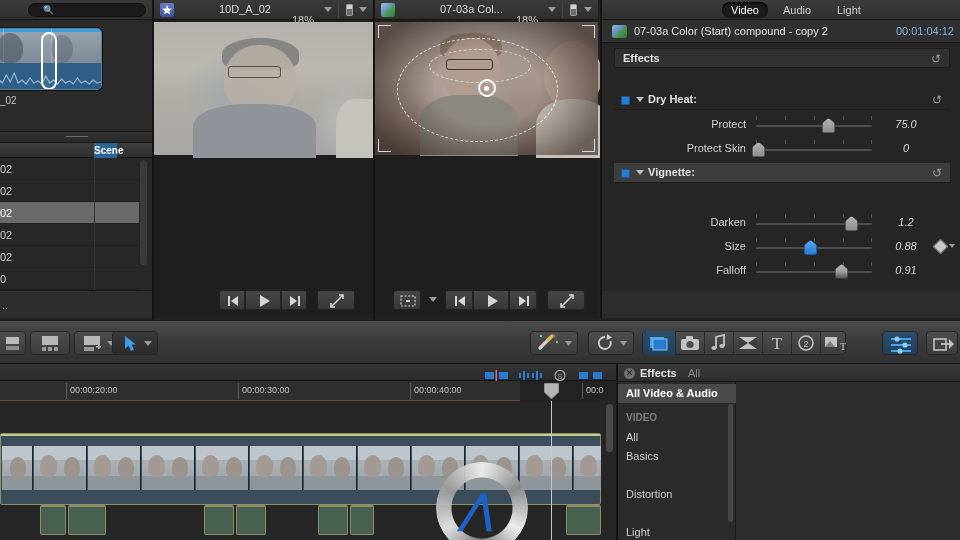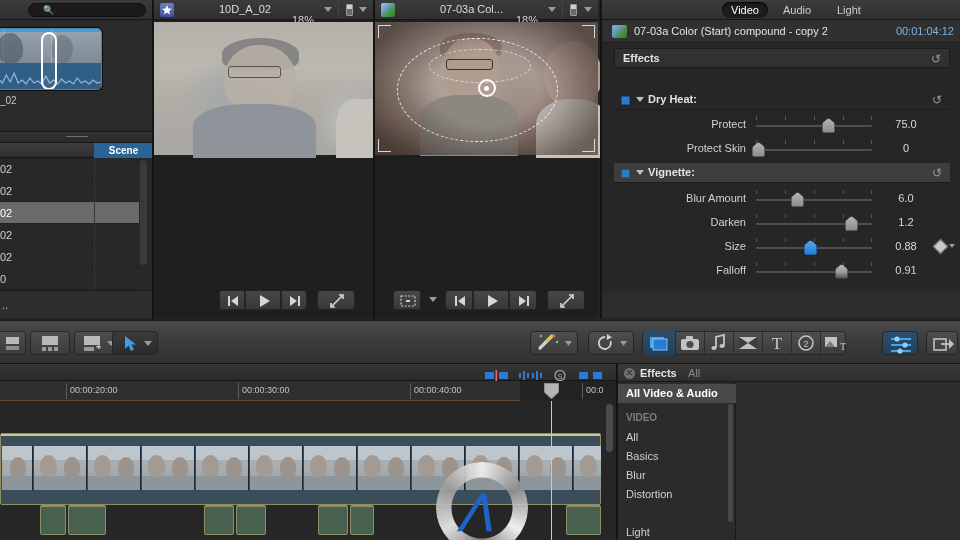--- a/index.html
+++ b/index.html
@@ -40,21 +40,21 @@
   #fs-label { position:absolute; left:0; top:74px; font-size:10px; color:#c6c6c6; }
 
   #browser-split { position:absolute; left:0; top:131px; width:152px; height:12px;
      background:linear-gradient(#333,#2a2a2a); border-top:1px solid #181818;
      border-bottom:1px solid #181818; }
   #browser-split .grip { position:absolute; left:66px; top:4px; width:22px; height:2px;
      border-top:1px solid #6d6d6d; }
 
   #list-header { position:absolute; left:0; top:143px; width:152px; height:15px;
      background:linear-gradient(#3d3d3d,#2f2f2f); border-bottom:1px solid #161616;}
-  #col-scene { position:absolute; left:94px; top:0; width:59px; height:15px;
+  #col-scene { position:absolute; left:94px; top:0; width:23px; height:15px;
      background:#2a6496; color:#fff; font-size:10px; font-weight:bold;
      text-align:center; line-height:15px; }
   #list-rows { position:absolute; left:0; top:158px; width:152px; height:132px; background:#282828; }
   .lrow { position:absolute; left:0; width:139px; height:22px; font-size:11px;
      color:#cfcfcf; line-height:22px; border-bottom:1px solid #222; }
   .lrow.sel { background:#6a6a6a; color:#fff; }
   .lrow .colsep { position:absolute; left:94px; top:0; width:1px; height:22px; background:#363636; }
   #list-scroll { position:absolute; left:140px; top:160px; width:7px; height:105px;
      background:#3a3a3a; border-radius:4px; }
   #list-bottom { position:absolute; left:0; top:290px; width:152px; height:28px;
@@ -243,21 +243,21 @@
      font-size:11px; color:#d2d2d2; }
   .ptrack { position:absolute; left:142px; top:12px; width:116px; height:2px;
      background:#4e4e4e; border-radius:1px; }
   .pticks { position:absolute; left:142px; top:3px; width:116px; height:5px; }
   .pticks i { position:absolute; top:0; width:1px; height:4px; background:#555; }
   .pknob { position:absolute; top:5px; width:13px; height:15px;
      background:linear-gradient(#b3b3b3,#8e8e8e); border:1px solid #5c5c5c;
      border-radius:1px 1px 2px 2px; clip-path:polygon(50% 0,100% 36%,100% 100%,0 100%,0 36%); }
   .pknob.blue { background:linear-gradient(#54a8ee,#2b7bd4); border-color:#1d5fa8; }
   .pval { position:absolute; left:268px; top:5px; width:48px; text-align:center;
-     font-size:11px; color:#dadada; }
+     font-size:11px; color:#dadada;font-style:italic; }
   .kf { position:absolute; left:320px; top:5px; width:15px; height:15px; }
   .kf .d { position:absolute; left:1px; top:1px; width:11px; height:11px;
      background:#c9c9c9; transform:rotate(45deg); border:1px solid #6a6a6a; }
   .kf .c { position:absolute; right:-6px; top:4px; width:0;height:0;
      border-left:3px solid transparent;border-right:3px solid transparent;border-top:4px solid #9a9a9a;}
   #insp-fade { position:absolute; left:12px; top:272px; width:336px; height:16px;
      background:linear-gradient(rgba(38,38,38,0),#262626 70%); }
 </style>
 </head>
 <body>
@@ -479,33 +479,20 @@
       <span class="pval">0</span>
     </div>
 
     <div class="grouphdr hl" style="top:163px;">
       <span class="gchk"></span>
       <span class="gtri"></span>
       <span class="gname">Vignette:</span>
       <span class="reset">↺</span>
     </div>
 
-    <div class="prow" style="top:187px;">
-      <span class="plabel">Blur Amount</span>
-      <span class="pticks">
-          <i style="left:0"></i>
-          <i style="left:29px"></i>
-          <i style="left:58px"></i>
-          <i style="left:87px"></i>
-          <i style="left:115px"></i>
-        </span>
-      <span class="ptrack"></span>
-      <span class="pknob" style="left:177px;"></span>
-      <span class="pval">6.0</span>
-    </div>
 
     <div class="prow" style="top:211px;">
       <span class="plabel">Darken</span>
       <span class="pticks">
           <i style="left:0"></i>
           <i style="left:29px"></i>
           <i style="left:58px"></i>
           <i style="left:87px"></i>
           <i style="left:115px"></i>
         </span>
@@ -826,21 +813,20 @@
       <div id="fx-close">✕</div>
       <div id="fx-title">Effects</div>
       <div id="fx-all">All</div>
     </div>
 
     <div id="fx-side">
       <div class="fxitem sel" style="top:2px">All Video &amp; Audio</div>
       <div class="fxitem group" style="top:26px">VIDEO</div>
       <div class="fxitem" style="top:46px">All</div>
       <div class="fxitem" style="top:65px">Basics</div>
-      <div class="fxitem" style="top:84px">Blur</div>
       <div class="fxitem" style="top:103px">Distortion</div>
       <div class="fxitem" style="top:141px">Light</div>
       <div id="fx-side-scroll"></div>
     </div>
 
   </div>
 
 </div>
 
 </body></html>

